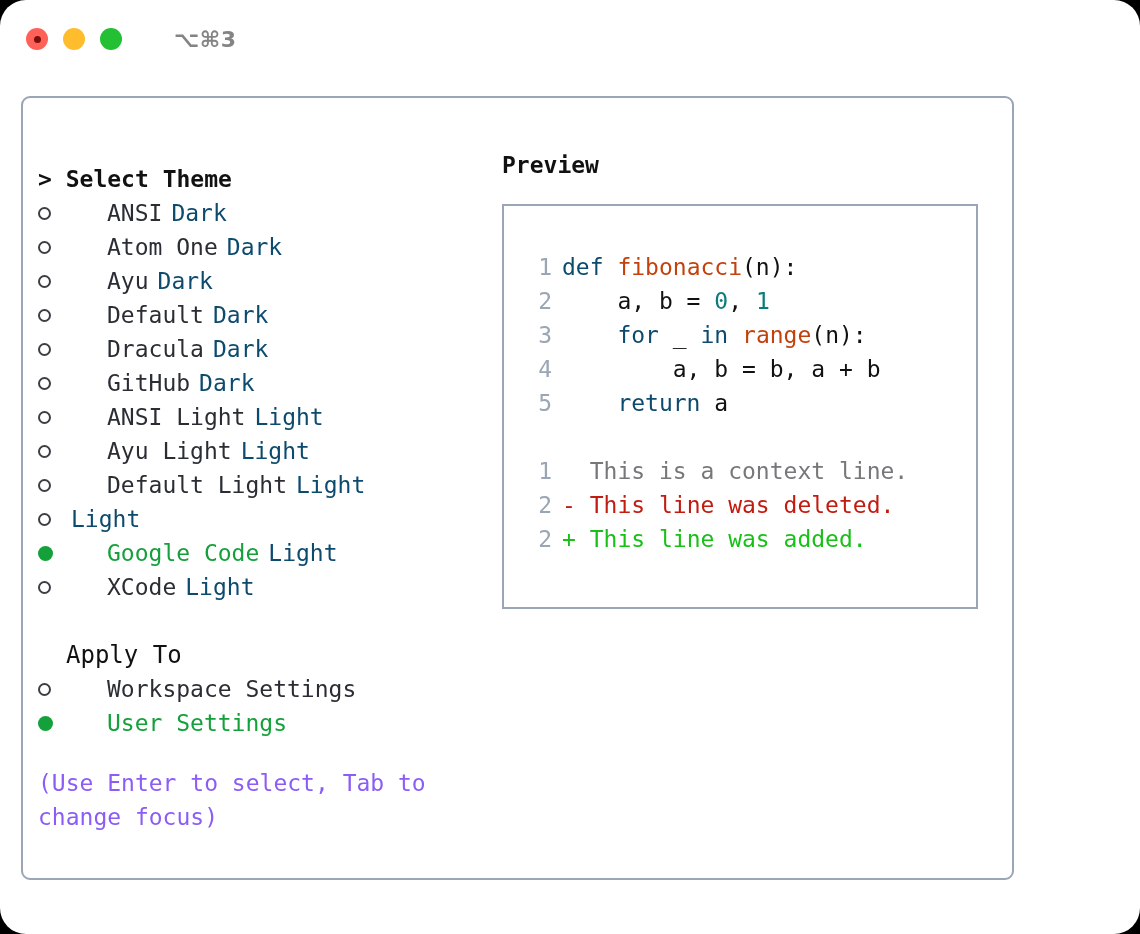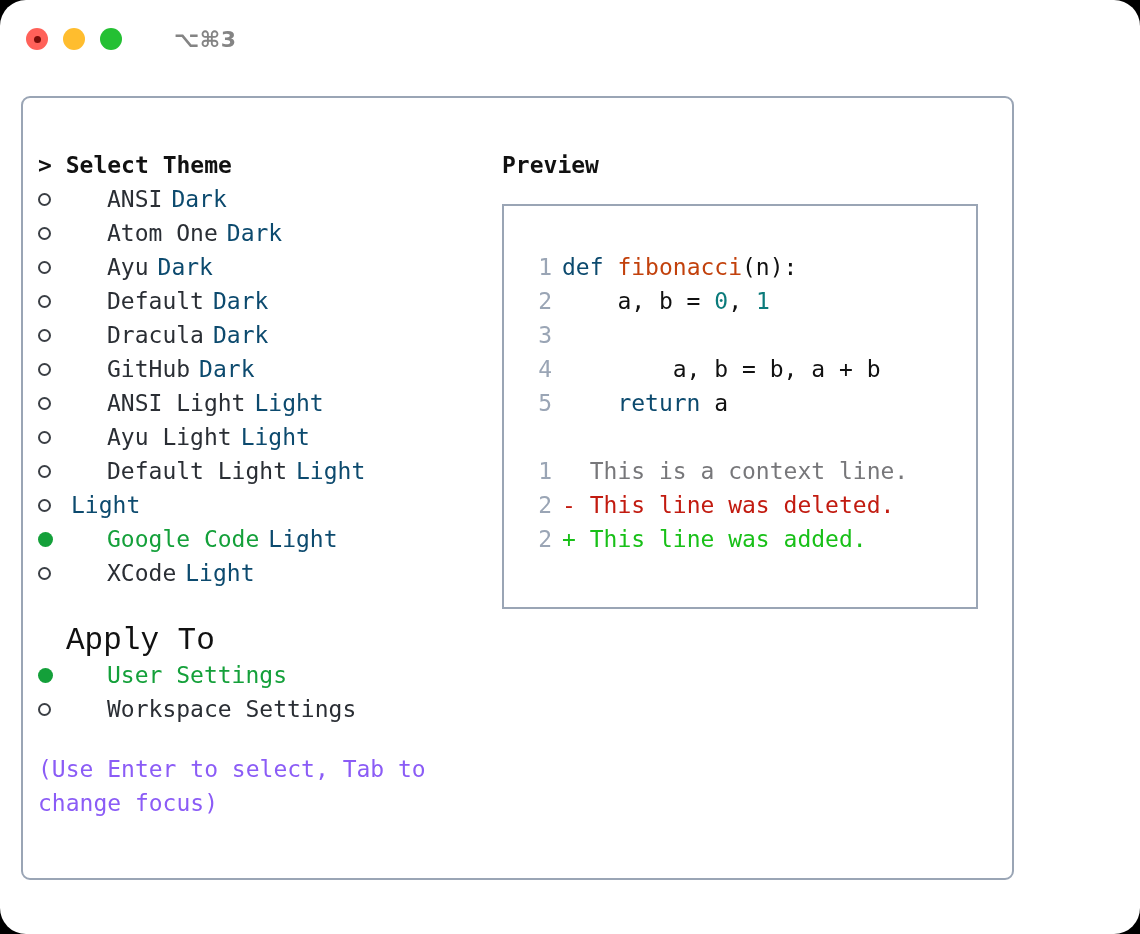--- a/index.html
+++ b/index.html
@@ -68,21 +68,21 @@
 
   .cols {
     position: absolute;
     left: 0; top: 0;
     width: 100%; height: 100%;
   }
 
   
   .left-col {
     position: absolute;
-    left: 15px; top: 50px;
+    left: 15px; top: 64px;
     width: 460px;
   }
 
   .section-head {
     font-size: 23px;
     font-weight: 700;
     color: #111111;
     height: 34px;
     line-height: 34px;
     white-space: pre;
@@ -122,27 +122,26 @@
     margin-bottom: 2px;
   }
   .opt-label { color: #2a2e34; margin-left: 45px; }
   .opt-label.sel { color: #14a03a; }
   .opt-tag {
     color: #0c4a6e;
     margin-left: 9px;
   }
 
   .applyto-head {
-    font-size: 31px;
+    font-size: 24px;
     color: #111111;
     height: 34px;
     line-height: 34px;
     padding-left: 28px;
     white-space: pre;
-    font-family: Liberation Mono, monospace;
   }
   .spacer-34 { height: 34px; }
   .spacer-26 { height: 26px; }
 
   .hint {
     font-size: 23px;
     color: #8b5cf6;
     line-height: 34px;
     width: 400px;
     white-space: pre-wrap;
@@ -256,24 +255,24 @@
             <span class="bullet"><span class="ring"></span></span><span class="opt-label">XCode</span><span class="opt-tag">Light</span>
           </div>
         </div>
 
         <div class="spacer-34"></div>
 
         <div class="applyto-head">Apply To</div>
 
         <div>
           <div class="opt-row">
+            <span class="bullet"><span class="ring"></span></span><span class="opt-label">Workspace Settings</span>
+          </div>
+          <div class="opt-row">
             <span class="bullet"><span class="filled"></span></span><span class="opt-label sel">User Settings</span>
-          </div>
-          <div class="opt-row">
-            <span class="bullet"><span class="ring"></span></span><span class="opt-label">Workspace Settings</span>
           </div>
         </div>
 
         <div class="spacer-26"></div>
 
         <div class="hint">(Use Enter to select, Tab to change focus)</div>
       </div>
 
       <div class="right-col">
         <div class="section-head">Preview</div>
@@ -283,21 +282,21 @@
 
             <div class="code-line">
               <span class="lineno">1</span><span class="code-text"><span class="tk-kw">def </span><span class="tk-fn">fibonacci</span><span class="tk-pl">(n):</span></span>
             </div>
 
             <div class="code-line">
               <span class="lineno">2</span><span class="code-text"><span class="tk-pl">    a, b = </span><span class="tk-num">0</span><span class="tk-pl">, </span><span class="tk-num">1</span></span>
             </div>
 
             <div class="code-line">
-              <span class="lineno">3</span>
+              <span class="lineno">3</span><span class="code-text"><span class="tk-kw">    for </span><span class="tk-pl">_ </span><span class="tk-kw">in </span><span class="tk-fn">range</span><span class="tk-pl">(n):</span></span>
             </div>
 
             <div class="code-line">
               <span class="lineno">4</span><span class="code-text"><span class="tk-pl">        a, b = b, a + b</span></span>
             </div>
 
             <div class="code-line">
               <span class="lineno">5</span><span class="code-text"><span class="tk-kw">    return </span><span class="tk-pl">a</span></span>
             </div>
 

